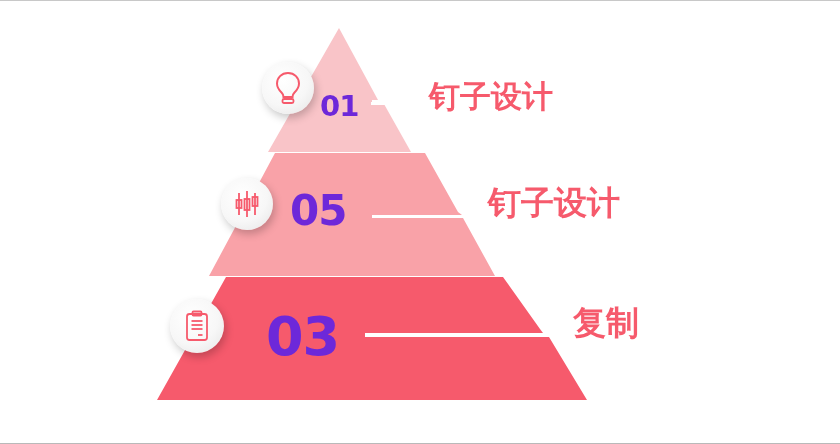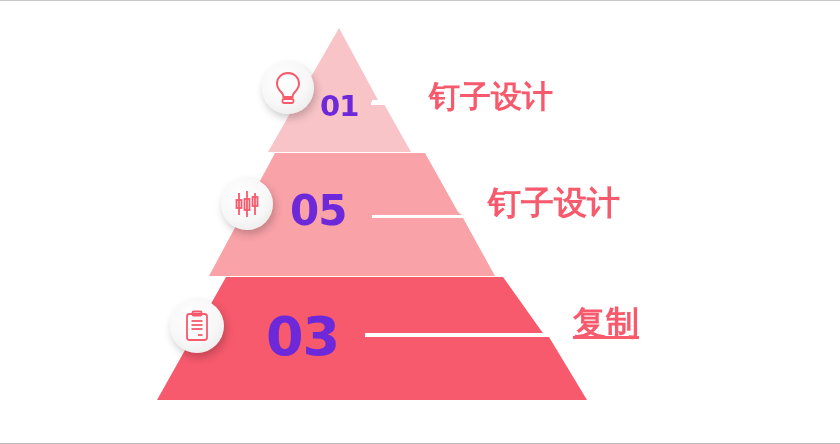--- a/index.html
+++ b/index.html
@@ -79,13 +79,13 @@
     <g fill="none" stroke="#f65a6c" stroke-width="1.8">
       <rect x="2" y="4" width="20" height="26" rx="2.5"></rect>
       <rect x="7.5" y="1.5" width="9" height="4" rx="1"></rect>
       <line x1="6.5" y1="11" x2="17.5" y2="11"></line>
       <line x1="6.5" y1="15" x2="17.5" y2="15"></line>
       <line x1="6.5" y1="19" x2="17.5" y2="19"></line>
       <line x1="13" y1="25" x2="17.5" y2="25"></line>
     </g>
   </svg>
 </div>
-<div class="label" style="left:573px; top:306px; font-size:33px; color:#f65a6c;text-decoration:underline;">复制</div>
+<div class="label" style="left:573px; top:306px; font-size:33px; color:#f65a6c;">复制</div>
 
 </body></html>

